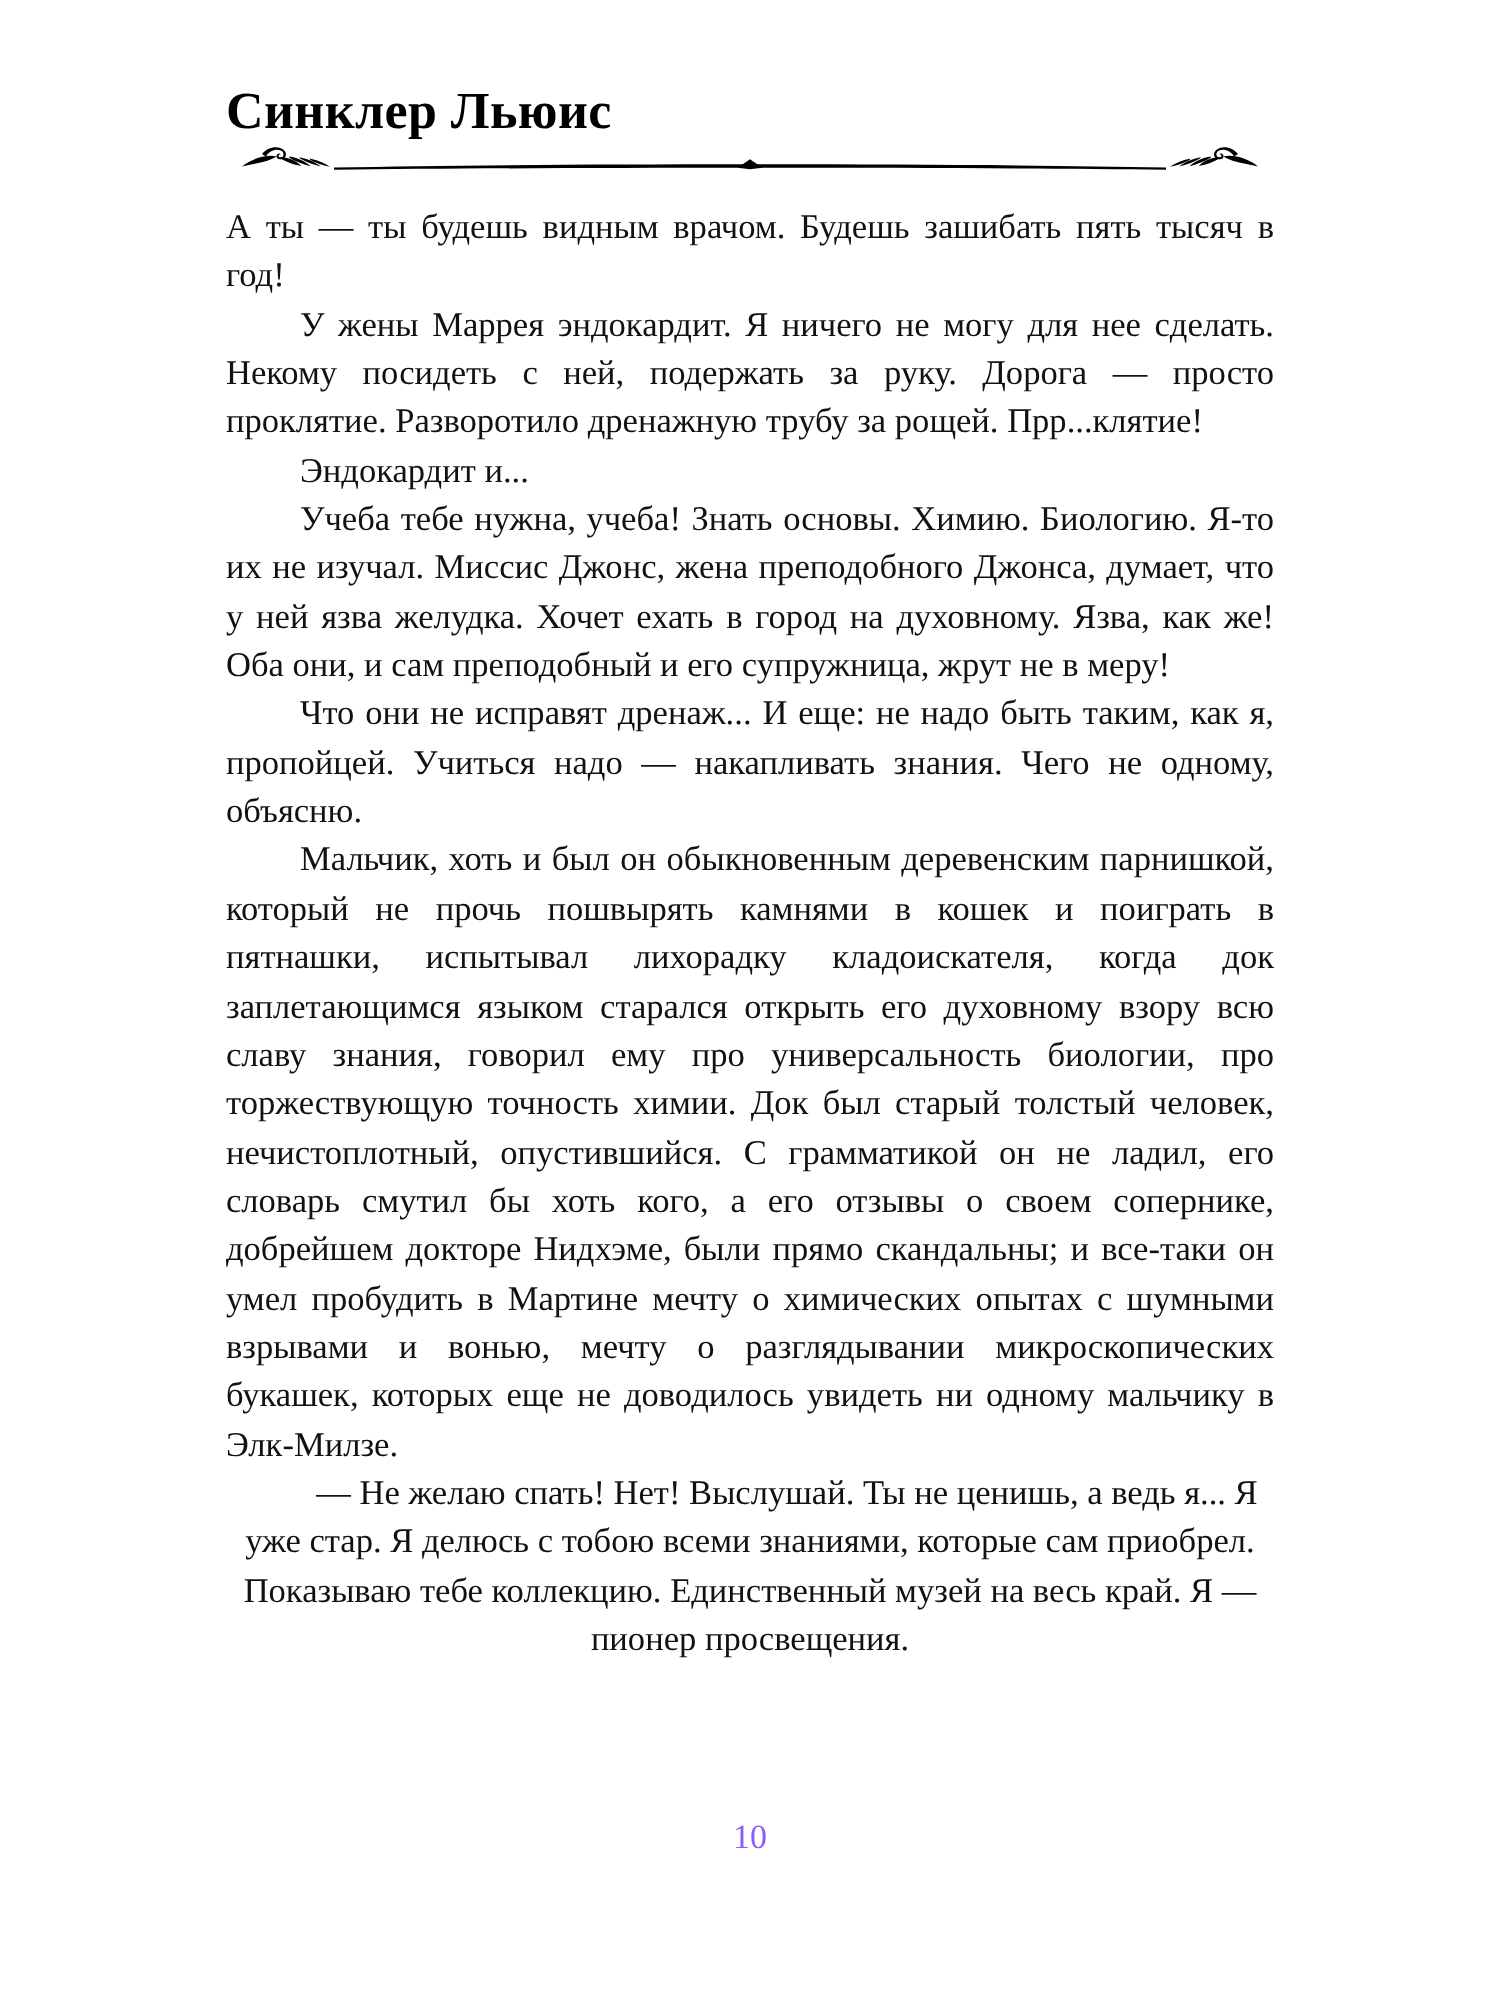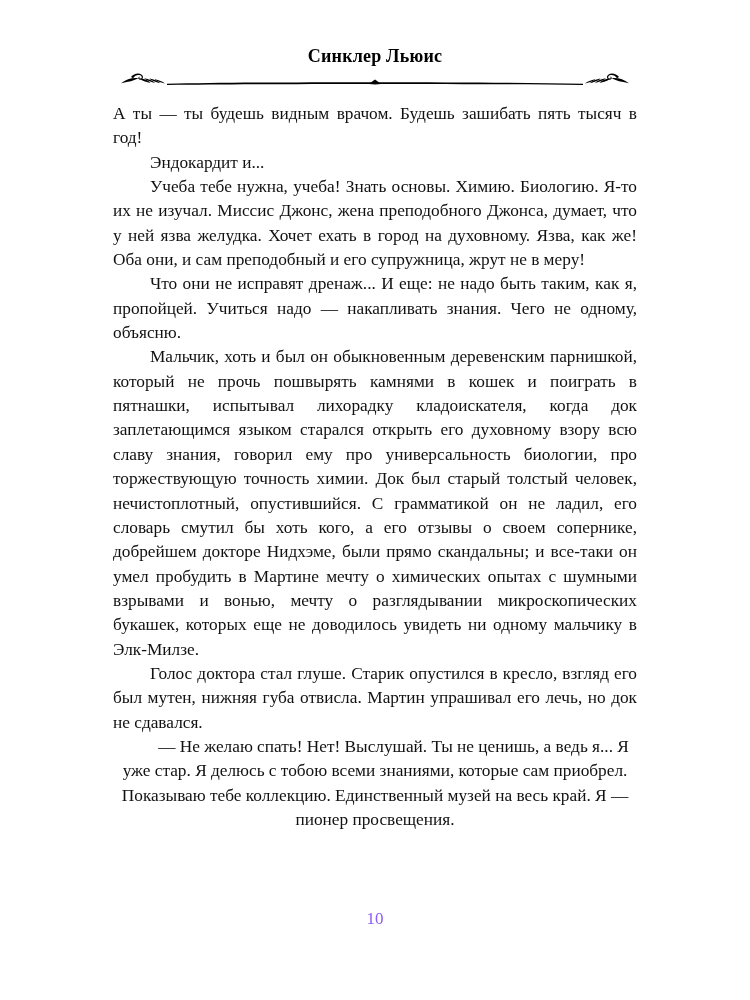--- a/index.html
+++ b/index.html
@@ -23,22 +23,21 @@
     left: 113px;
     top: 44px;
     width: 524px;
     height: 42px;
   }
   .rh-title {
     position: absolute;
     left: 0;
     top: 0;
     width: 100%;
-    text-align: center;
-    font-size: 18px;
+    font-size: 26px;
     font-weight: bold;
     letter-spacing: 0.2px;
     line-height: 24px;
     color: #000000;
     white-space: nowrap;
   }
   .rh-rule-wrap {
     position: absolute;
     left: 0;
     top: 28px;
@@ -126,23 +125,23 @@
             <path d="M36.6 6.6 C41.0 7.4 44.7 9.0 47.3 11.2 C43.3 10.4 39.7 8.9 37.0 7.3 Z"></path>
             <path d="M41.8 7.3 C46.0 8.2 49.5 9.7 52.0 11.4 C48.2 10.7 44.8 9.4 42.2 8.0 Z"></path>
           </g>
         </g>
       </svg>
     </div>
   </div>
 
   <div class="body-text">
     <p class="no-indent">А ты — ты будешь видным врачом. Будешь зашибать пять тысяч в год!</p>
+    <p>У жены Маррея эндокардит. Я ничего не могу для нее сделать. Некому посидеть с ней, подержать за руку. Дорога — просто проклятие. Разворотило дренажную трубу за рощей. Прр...клятие!</p>
     <p>Эндокардит и...</p>
     <p>Учеба тебе нужна, учеба! Знать основы. Химию. Биологию. Я-то их не изучал. Миссис Джонс, жена преподобного Джонса, думает, что у ней язва желудка. Хочет ехать в город на духовному. Язва, как же! Оба они, и сам преподобный и его супружница, жрут не в меру!</p>
     <p>Что они не исправят дренаж... И еще: не надо быть таким, как я, пропойцей. Учиться надо — накапливать знания. Чего не одному, объясню.</p>
     <p>Мальчик, хоть и был он обыкновенным деревенским парнишкой, который не прочь пошвырять камнями в кошек и поиграть в пятнашки, испытывал лихорадку кладоискателя, когда док заплетающимся языком старался открыть его духовному взору всю славу знания, говорил ему про универсальность биологии, про торжествующую точность химии. Док был старый толстый человек, нечистоплотный, опустившийся. С грамматикой он не ладил, его словарь смутил бы хоть кого, а его отзывы о своем сопернике, добрейшем докторе Нидхэме, были прямо скандальны; и все-таки он умел пробудить в Мартине мечту о химических опытах с шумными взрывами и вонью, мечту о разглядывании микроскопических букашек, которых еще не доводилось увидеть ни одному мальчику в Элк-Милзе.</p>
-    <p>Голос доктора стал глуше. Старик опустился в кресло, взгляд его был мутен, нижняя губа отвисла. Мартин упрашивал его лечь, но док не сдавался.</p>
     <p>— Не желаю спать! Нет! Выслушай. Ты не ценишь, а ведь я... Я уже стар. Я делюсь с тобою всеми знаниями, которые сам приобрел. Показываю тебе коллекцию. Единственный музей на весь край. Я — пионер просвещения.</p>
   </div>
 
   <div class="folio">10</div>
 
 </div>
 
 </body></html>

